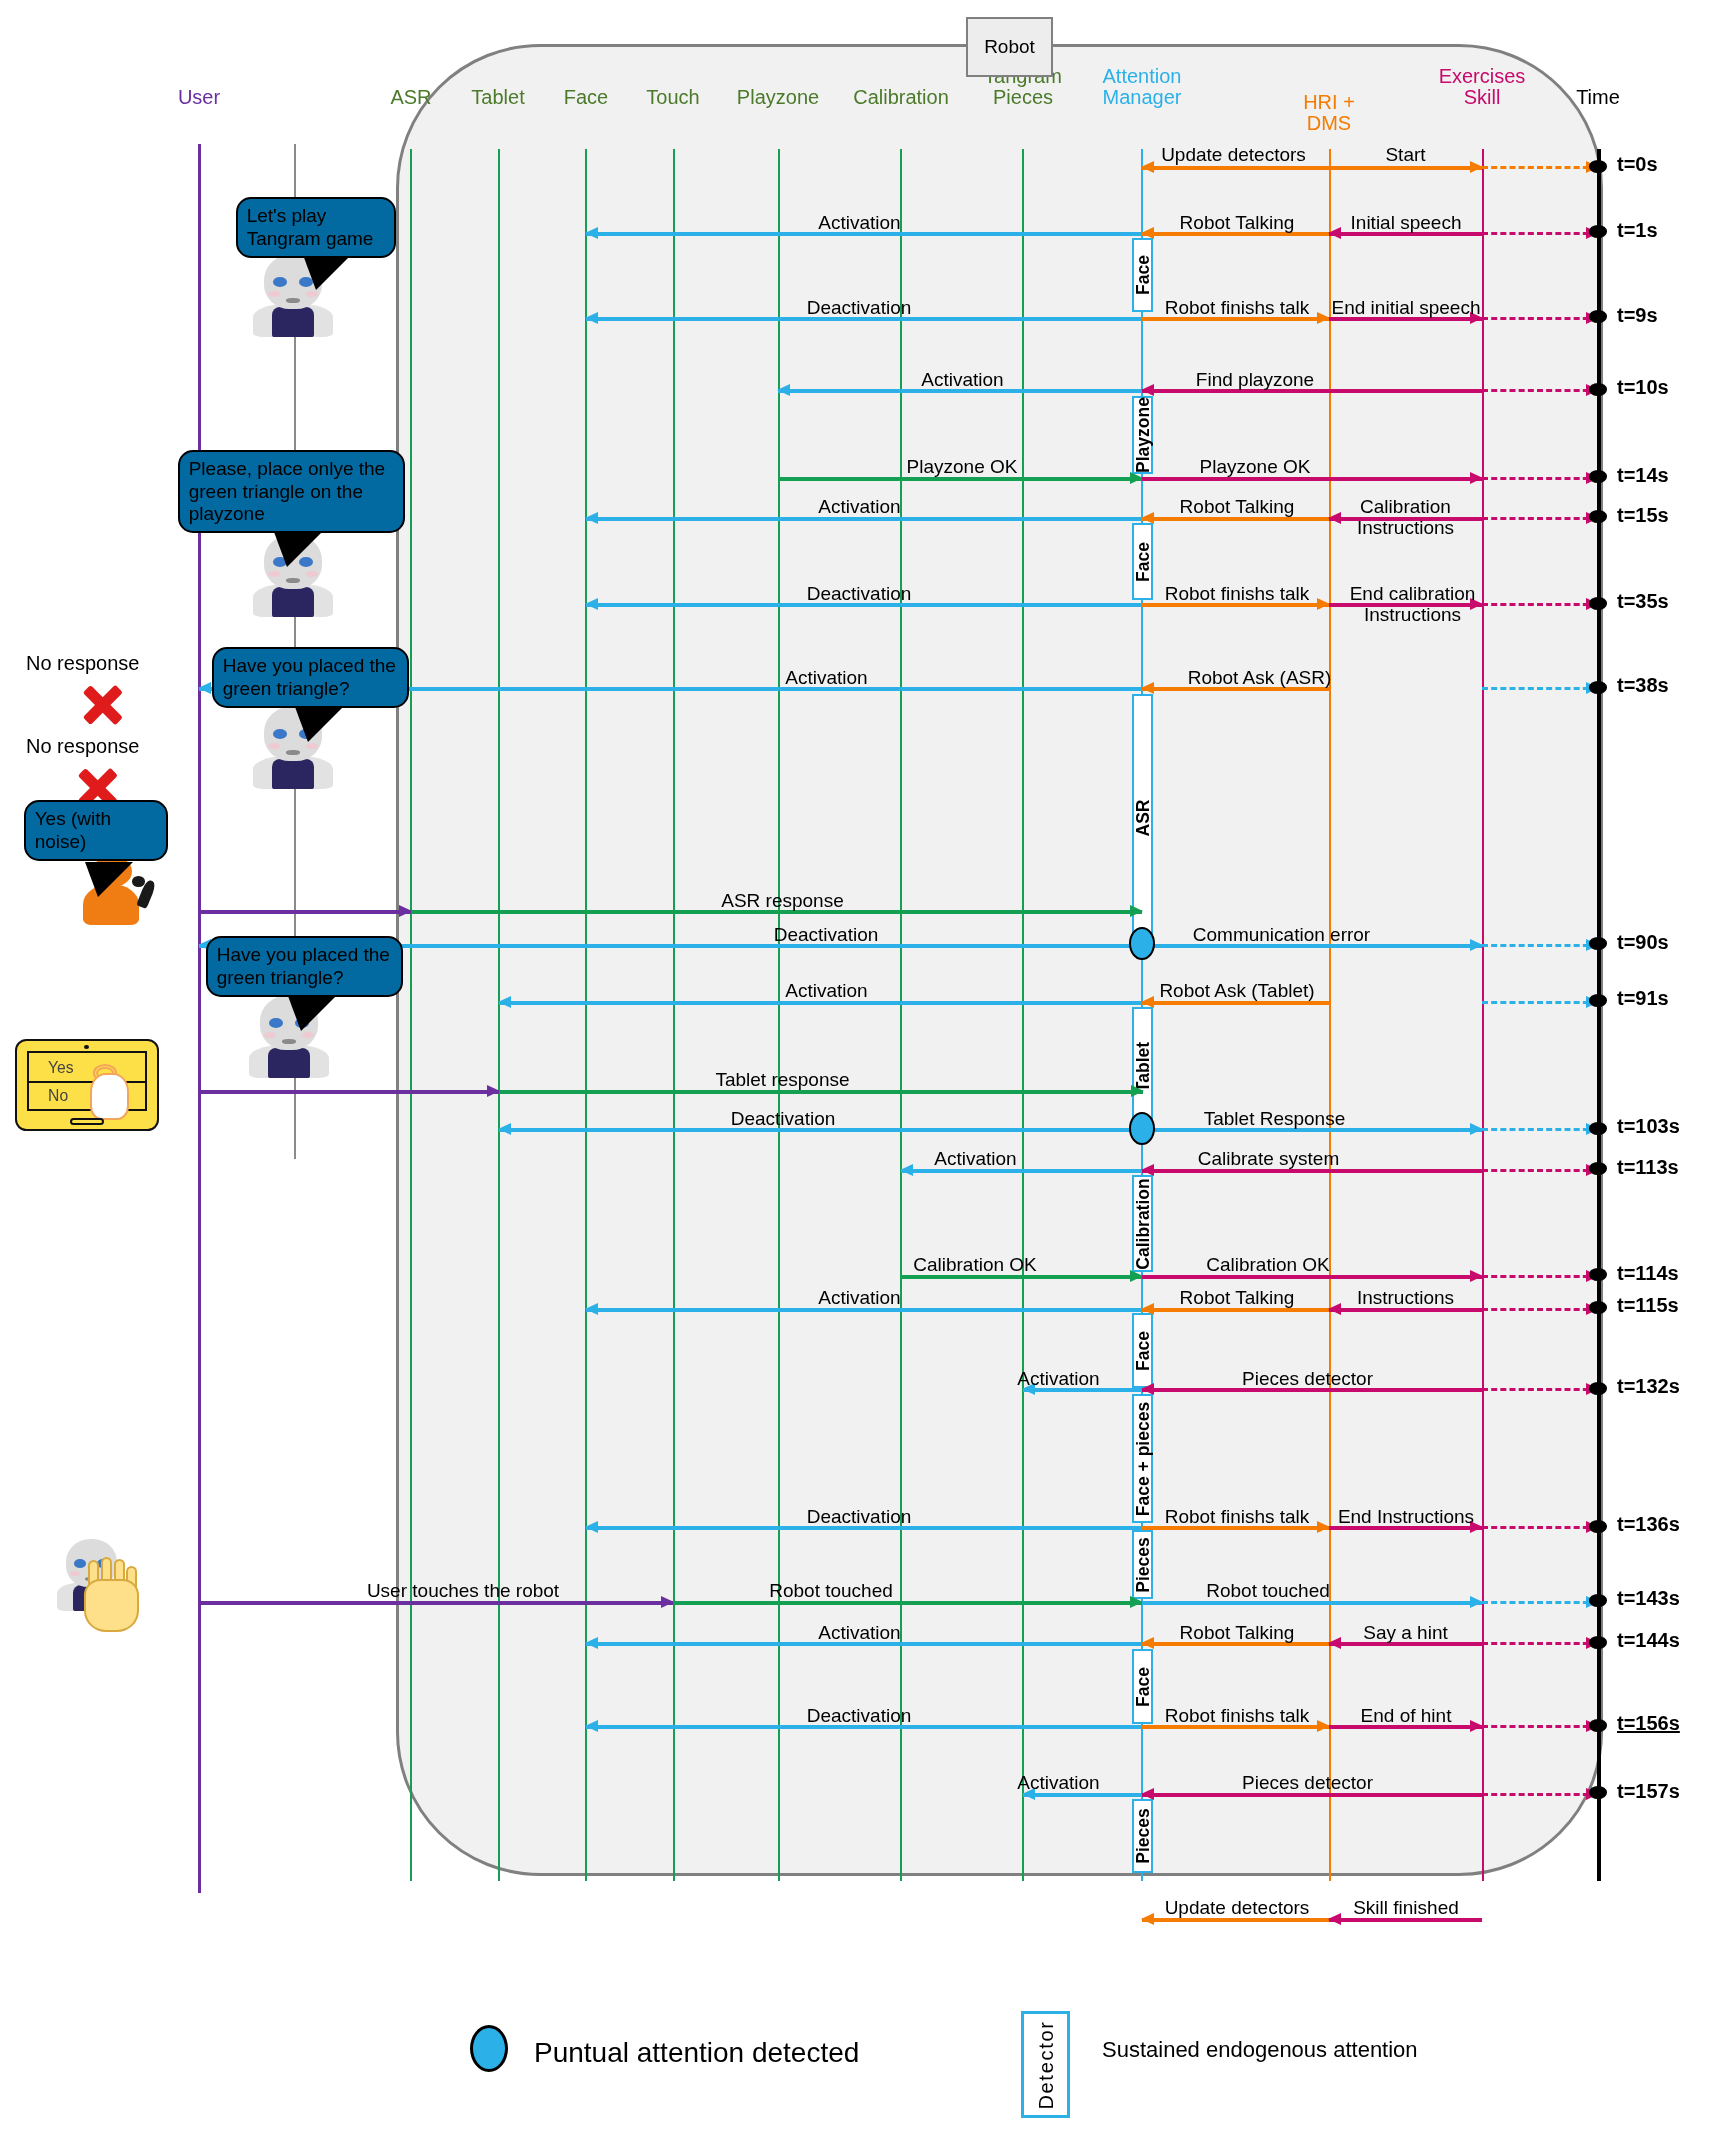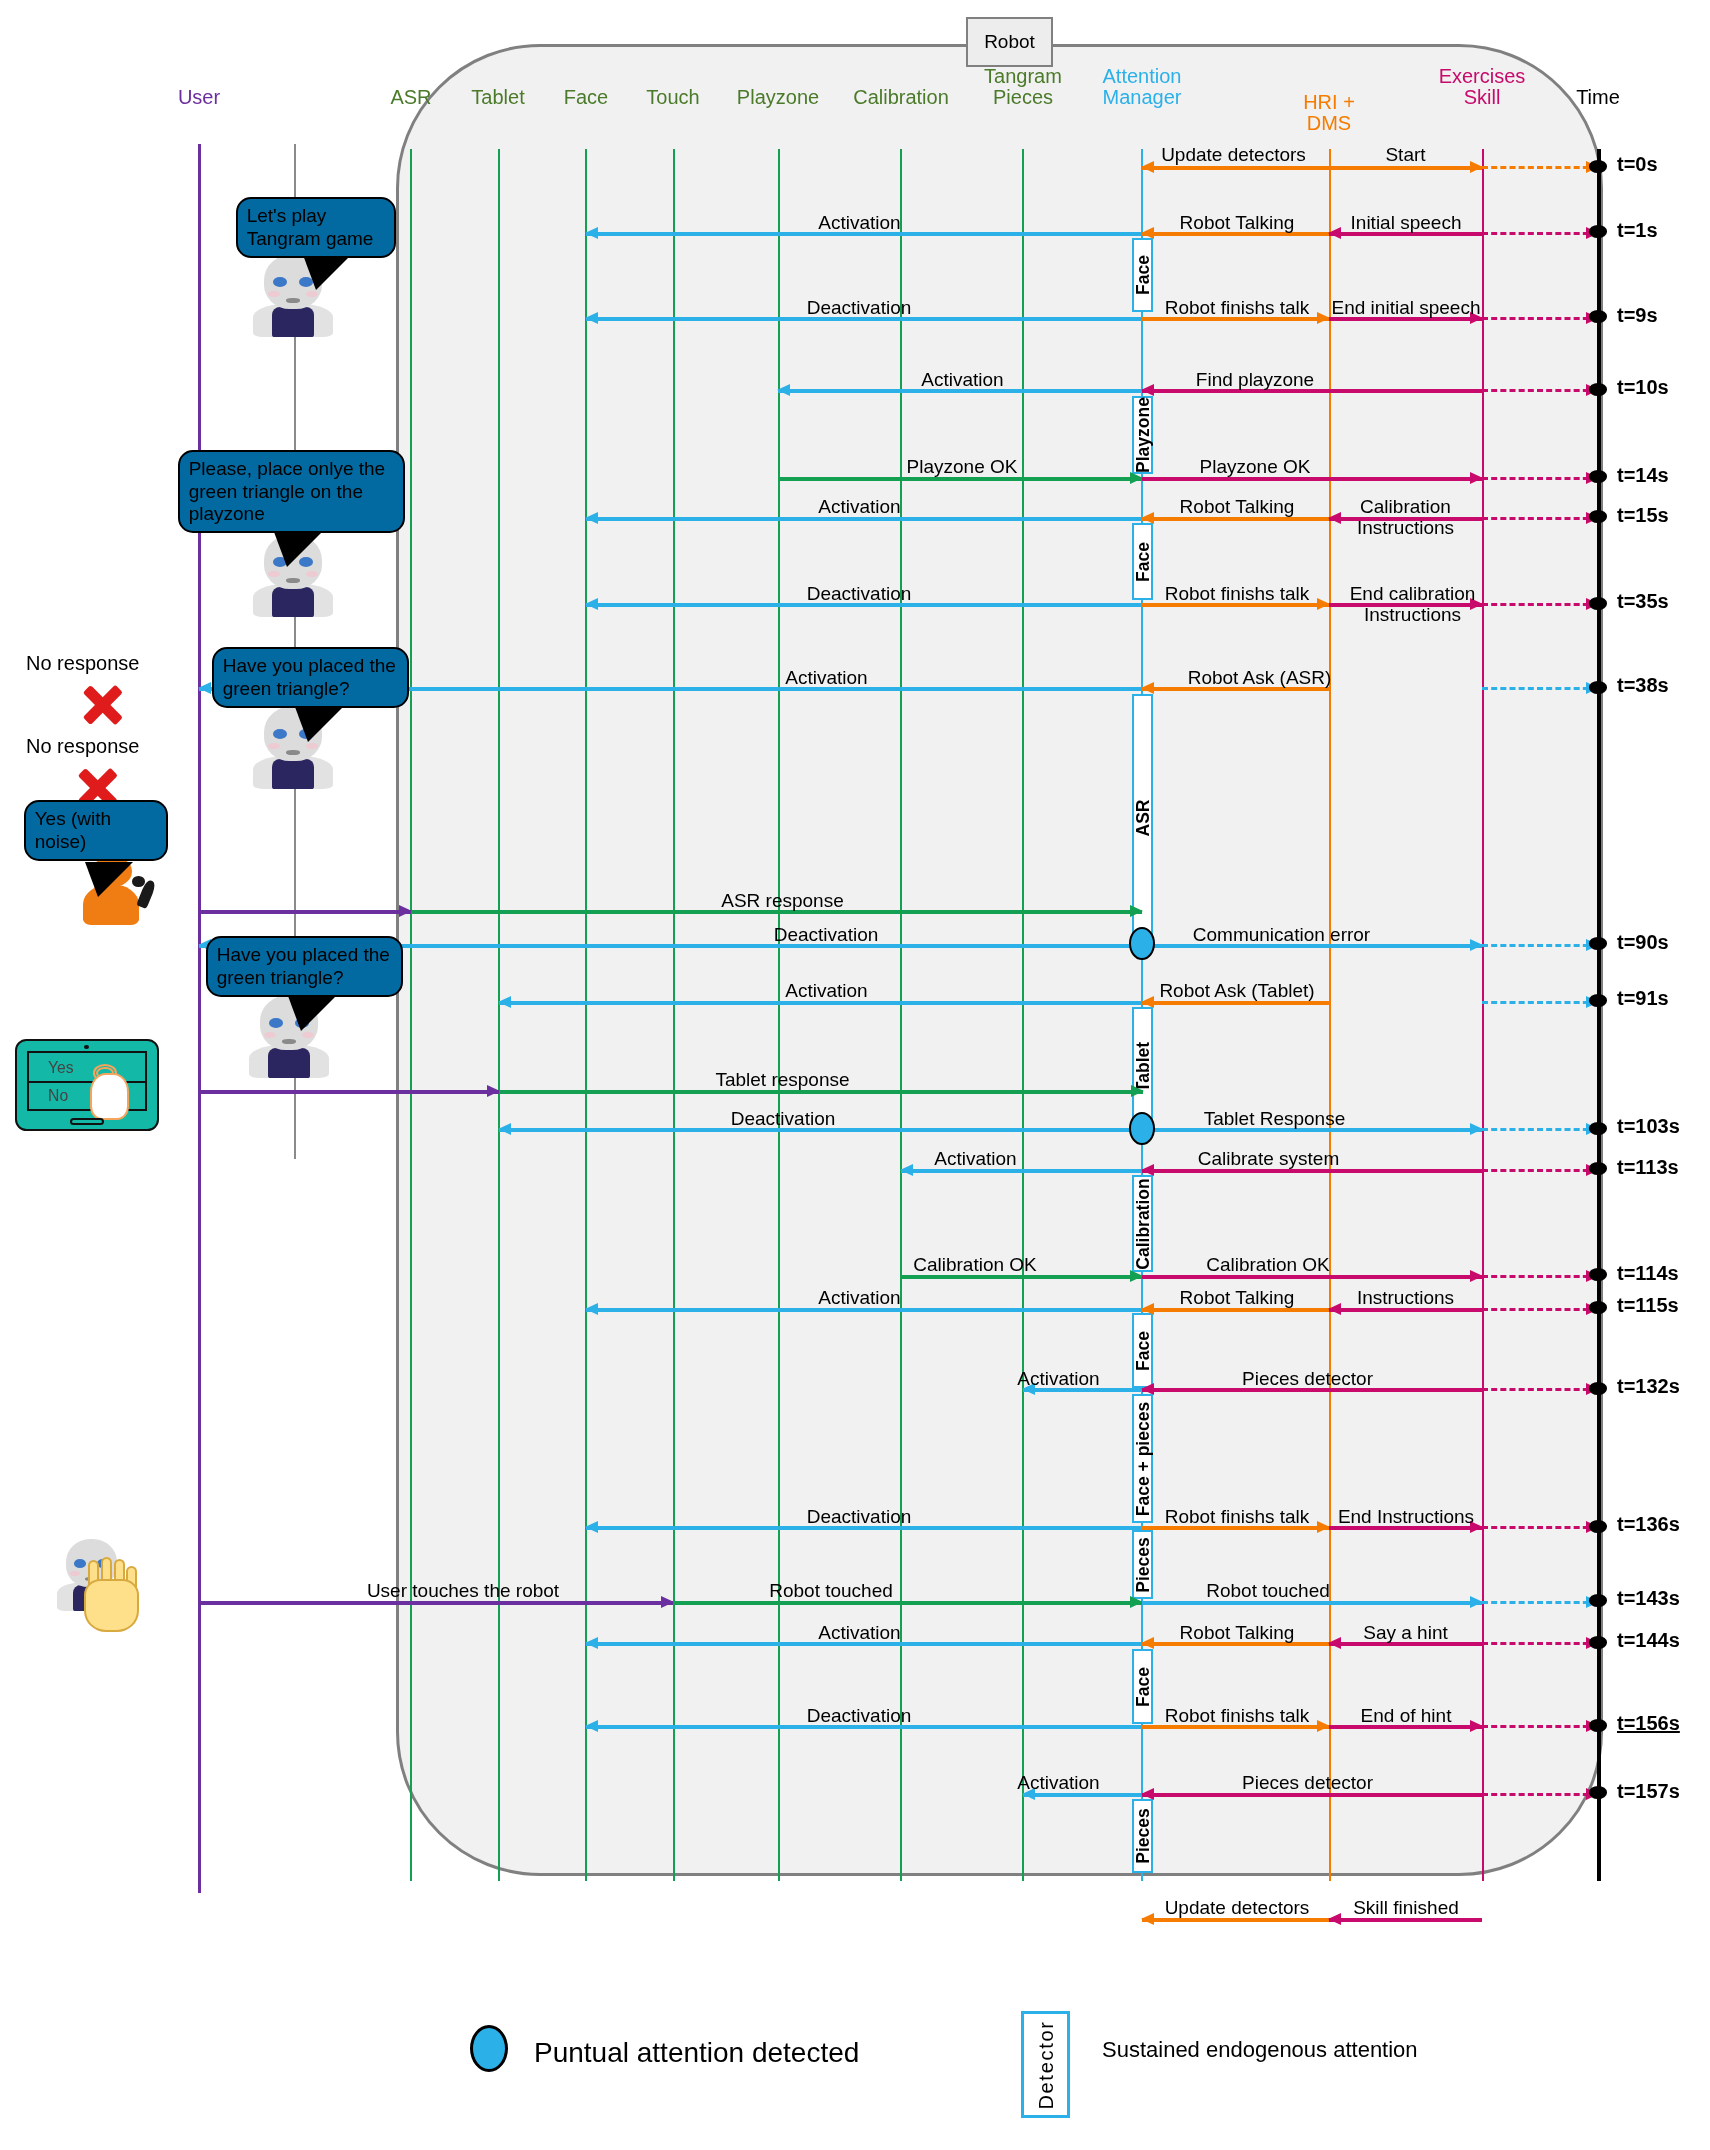--- a/index.html
+++ b/index.html
@@ -7,21 +7,21 @@
   #root{position:relative;width:1711px;height:2151px;overflow:hidden;background:#fff;}
 
   
   #robot-box{
     position:absolute;left:396px;top:44px;width:1207px;height:1832px;
     background:#f1f1f1;border:3.1px solid #808080;
     border-radius:144px 144px 144px 144px;
     box-sizing:border-box;
   }
   #robot-tab{
-    position:absolute;left:966px;top:16.6px;width:87px;height:50px;
+    position:absolute;left:966px;top:16.6px;width:87px;height:60px;
     background:#ededed;border:2.2px solid #808080;box-sizing:border-box;
     display:flex;align-items:center;justify-content:center;
     font-size:19px;color:#000;z-index:40;
   }
 
   
   .hdr{position:absolute;font-size:20px;text-align:center;line-height:1.06;z-index:30;}
   .hdr.green{color:#4b7a2a;}
   .hdr.cyan{color:#2cb0e8;}
   .hdr.orange{color:#f57c00;margin-top:26px;}
@@ -105,21 +105,21 @@
 
   
   .redx{position:absolute;z-index:33;}
   .redx::before,.redx::after{content:"";position:absolute;left:50%;top:0;
     width:22%;height:100%;background:#e01b1b;border-radius:2.6px;}
   .redx::before{transform:translateX(-50%) rotate(45deg);}
   .redx::after{transform:translateX(-50%) rotate(-45deg);}
   .xlabel{position:absolute;font-size:20px;color:#000;white-space:nowrap;z-index:33;}
 
   
-  .tablet{position:absolute;border:2.6px solid #111;border-radius:11.4px;background:#14b8a6;z-index:33;box-sizing:border-box;}
+  .tablet{position:absolute;border:2.6px solid #111;border-radius:11.4px;background:#fde047;z-index:33;box-sizing:border-box;}
   .tablet .screen{position:absolute;left:7%;top:11%;width:86%;height:68%;border:2.2px solid #111;box-sizing:border-box;}
   .tablet .divider{position:absolute;left:7%;top:45%;width:86%;height:2.2px;background:#111;}
   .tablet .cam{position:absolute;left:48%;top:4%;width:3.5%;height:5%;background:#111;border-radius:50%;}
   .tablet .home{position:absolute;left:38%;bottom:5%;width:24%;height:7%;border:2.2px solid #111;border-radius:7px;box-sizing:border-box;}
   .tablet .yes{position:absolute;left:22%;top:20%;font-size:15.7px;color:#444;}
   .tablet .no{position:absolute;left:22%;top:52%;font-size:15.7px;color:#444;}
   .tablet .finger{position:absolute;left:52%;top:26%;width:36%;height:60%;}
   .tablet .finger .ring{position:absolute;left:6%;top:0;width:40%;height:26%;
      border:2.2px solid #f5a45c;border-radius:50%;}
   .tablet .finger .ring2{position:absolute;left:12%;top:5%;width:28%;height:17%;

